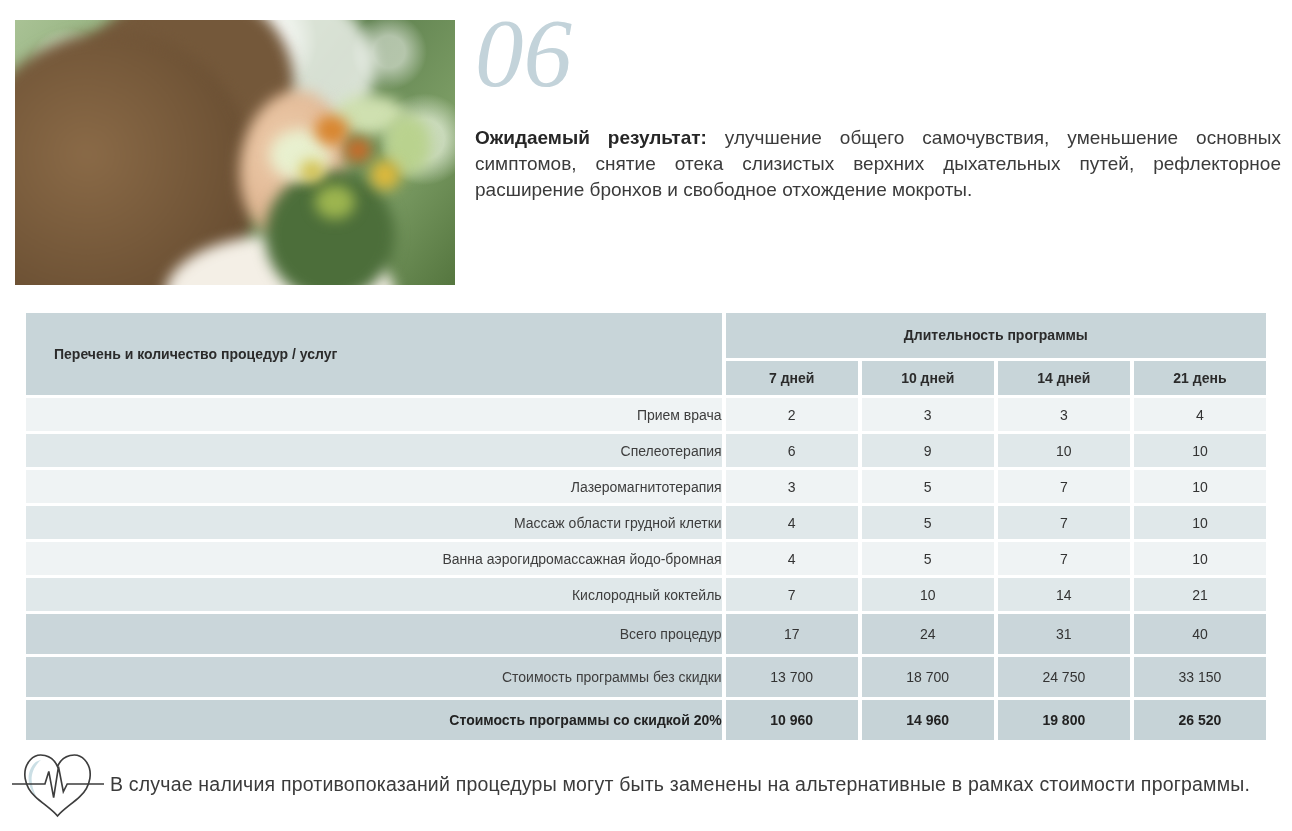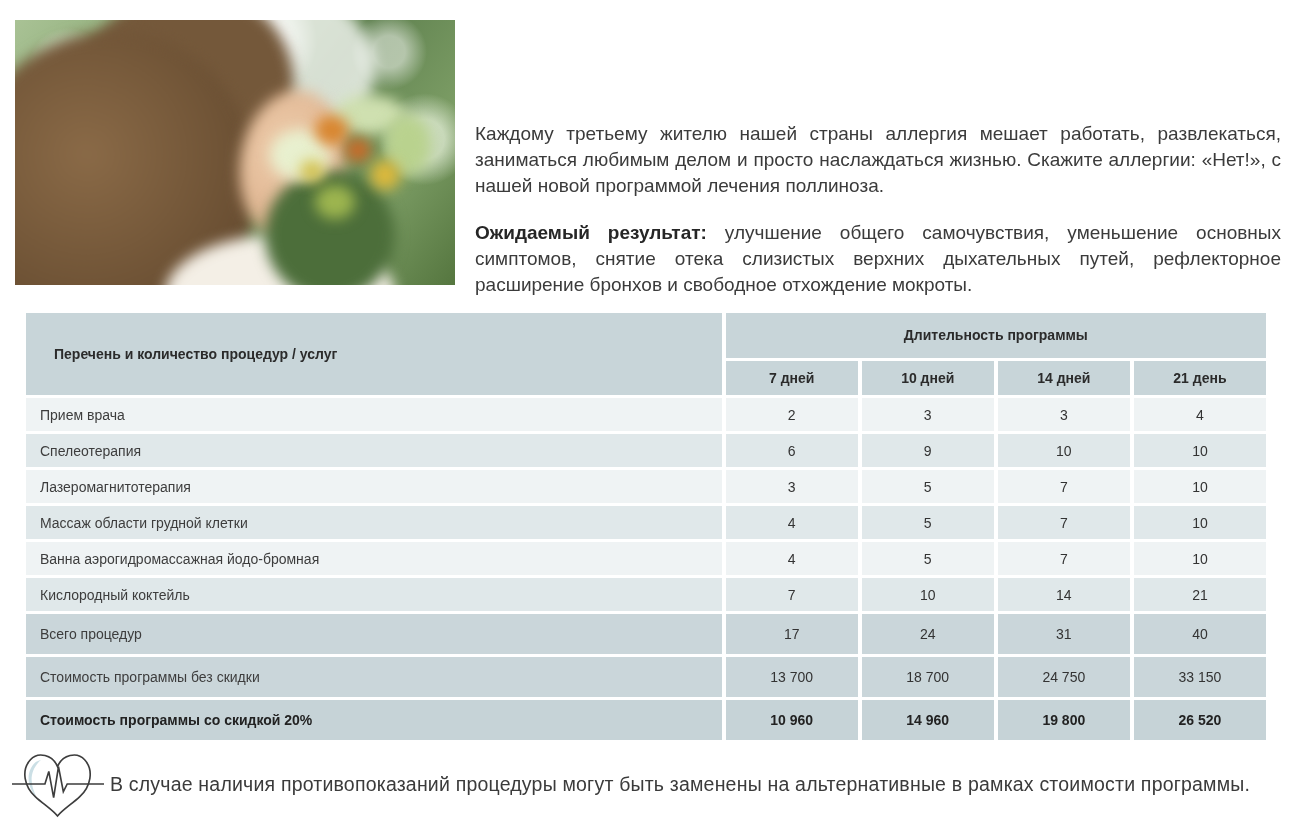--- a/index.html
+++ b/index.html
@@ -58,21 +58,21 @@
     border-collapse:separate;border-spacing:4px 3px;table-layout:fixed;
     font-size:14px;
   }
   table.program col.c-name{width:690px;}
   table.program col.c-num{width:131px;}
   th,td{vertical-align:middle;padding:0;}
   th{font-weight:bold;color:#2b2b2b;background:var(--header-bg);}
   th.name-h{text-align:left;padding-left:28px;height:82px;}
   th.group-h{height:44px;text-align:center;}
   th.sub-h{height:34px;text-align:center;}
-  td.name{text-align:left;padding-left:14px;color:#3d3d3d;}
+  td.name{text-align:right;padding-left:14px;color:#3d3d3d;}
   td.num{text-align:center;color:#333;}
   tr.row-light td{background:var(--row-light);height:33px;}
   tr.row-mid td{background:var(--row-mid);height:33px;}
   tr.row-total td{background:var(--row-total);height:40px;}
   tr.row-grand td{background:var(--row-grand);height:40px;font-weight:bold;color:#222;}
 
   
   .footnote{position:absolute;left:12px;top:748px;width:1270px;display:flex;align-items:center;gap:6px;}
   .footnote .icon{flex:0 0 auto;}
   .footnote p{margin:0;font-size:19.5px;color:#3b3b3b;letter-spacing:.2px;}
@@ -94,22 +94,22 @@
     <div class="blob b-bq f7"></div>
     <div class="blob b-bq f8"></div>
     <div class="blob b-bq f1"></div>
     <div class="blob b-bq f2"></div>
     <div class="blob b-bq f3"></div>
     <div class="blob b-bq f4"></div>
   </div>
 
   <div class="head">
     <div class="title-line">
+      <span class="pagenum">06</span>
     </div>
-    <p class="intro">Каждому третьему жителю нашей страны аллергия мешает работать, развлекаться, заниматься любимым делом и просто наслаждаться жизнью. Скажите аллергии: «Нет!», с нашей новой программой лечения поллиноза.</p>
     <p class="expected"><b>Ожидаемый результат:</b><span> улучшение общего самочувствия, уменьшение основных симптомов, снятие отека слизистых верхних дыхательных путей, рефлекторное расширение бронхов и свободное отхождение мокроты.</span></p>
   </div>
 
   <table class="program">
     <colgroup>
       <col class="c-name">
         <col class="c-num">
         <col class="c-num">
         <col class="c-num">
         <col class="c-num">

